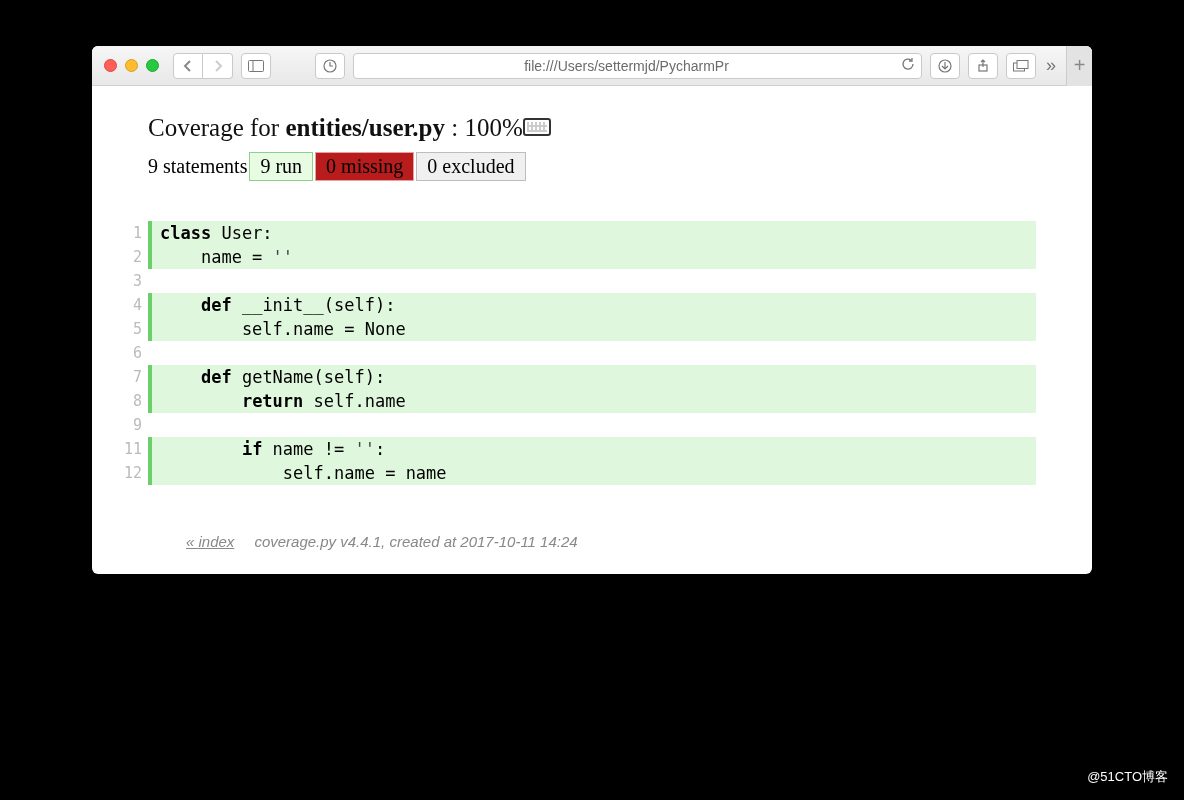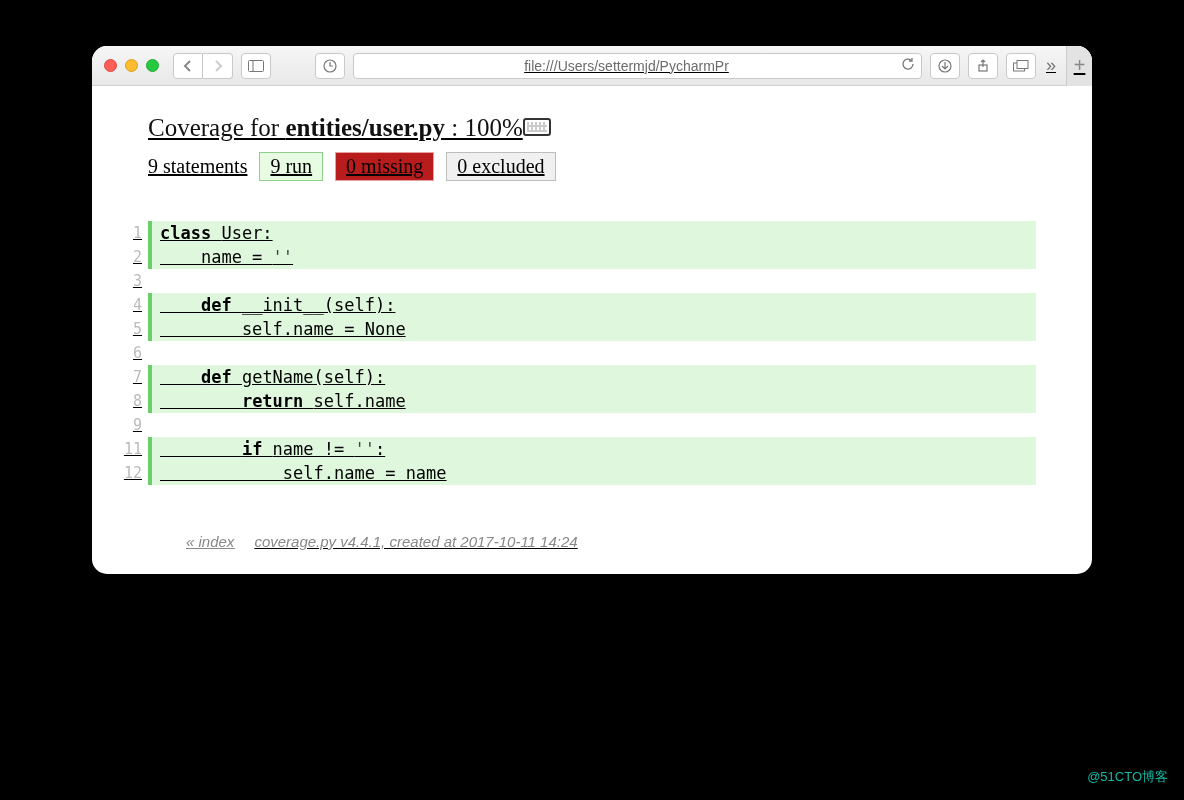--- a/index.html
+++ b/index.html
@@ -9,24 +9,23 @@
     height: 800px;
     font-family: -apple-system, BlinkMacSystemFont, "Helvetica Neue", sans-serif;
     position: relative;
   }
   .window {
     position: absolute;
     left: 92px;
     top: 46px;
     width: 1000px;
     background: #fff;
-    border-radius: 15px;
+    border-radius: 6px;
     box-shadow: 0 20px 60px rgba(0,0,0,0.6);
     overflow: hidden;
-    text-decoration: underline;
   }
   .titlebar {
     height: 40px;
     background: linear-gradient(#f6f6f6,#e8e8e8);
     border-bottom: 1px solid #d0d0d0;
     display: flex;
     align-items: center;
     padding: 0 8px;
     gap: 8px;
   }
@@ -67,21 +66,21 @@
   h1 .strong { font-weight:bold; }
   .kbd-icon {
     width:28px;height:18px;border:2px solid #333;border-radius:3px;
     position:relative; margin-top:4px;
   }
   .kbd-icon::before{content:"";position:absolute;inset:2px;background:repeating-linear-gradient(90deg,#333 0 2px,transparent 2px 4px),repeating-linear-gradient(0deg,#333 0 2px,transparent 2px 5px);opacity:.25;}
   .stats {
     margin-top:10px;
     font-family: Georgia, serif;
     font-size:20px;
-    display:flex; align-items:center; gap:12px;
+    display:flex; align-items:center; gap:2px;
   }
   .badge {
     border:1px solid;
     padding:2px 10px;
     font-family: Georgia, serif;
   }
   .badge.run{background:#e7fce3;border-color:#8dd08a;}
   .badge.miss{background:#b91c1c;border-color:#e5a1a1;}
   .badge.excl{background:#f0f0f0;border-color:#bdbdbd;}
   .code-block { margin-top:40px; margin-left:-36px;}
@@ -95,21 +94,21 @@
   .src { flex:1; padding-left:8px; white-space:pre; }
   .src.run { background:#dff7dd; }
   .kw{font-weight:bold;}
   .str{color:#444;}
   .footer {
     margin-top:48px; font-style:italic; color:#888; font-size:15px;
     display:flex; gap:20px;
   }
   .footer a{color:#888;margin-left:38px;}
   .watermark{
-    position:absolute; right:16px; bottom:14px; color:#14b8a6; font-size:13px;
+    position:absolute; right:16px; bottom:14px; color:#ffffff; font-size:13px;
   }
 </style>
 </head>
 <body>
 
 <div class="window">
   <div class="titlebar">
     <div class="traffic">
       <div class="dot red"></div>
       <div class="dot yellow"></div>

